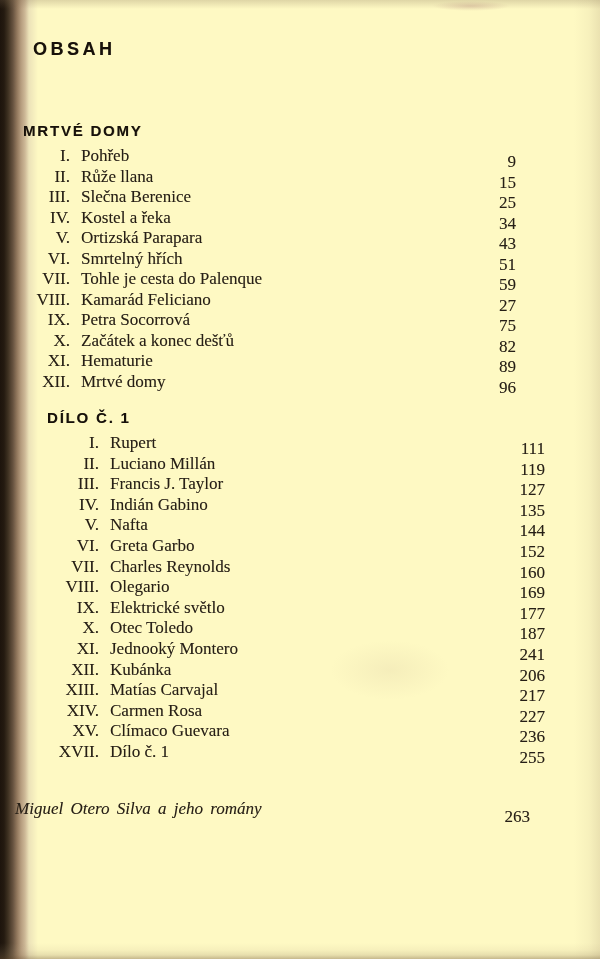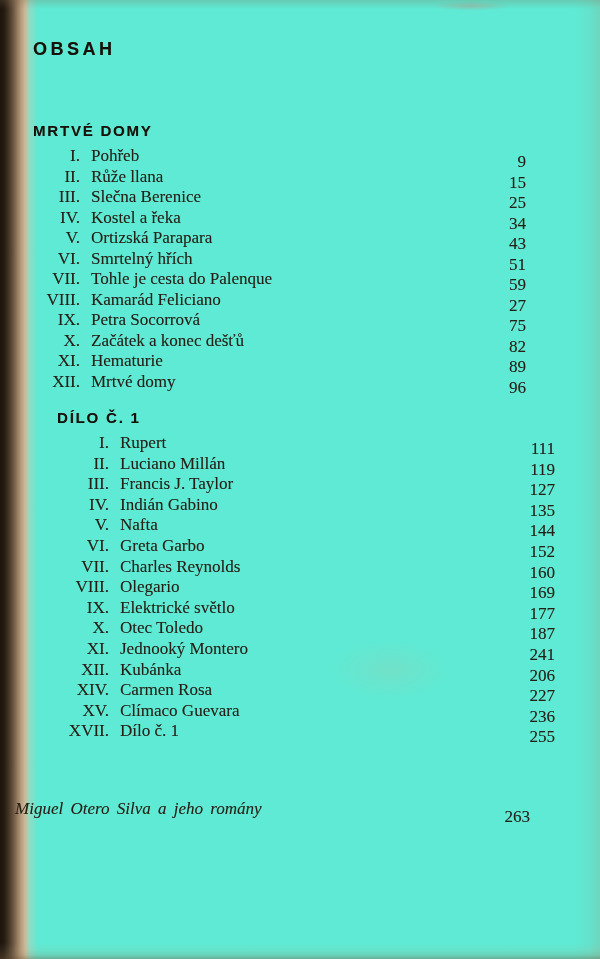--- a/index.html
+++ b/index.html
@@ -7,21 +7,21 @@
 
   .page {
     position: relative;
     width: 600px;
     height: 959px;
     overflow: hidden;
     background:
       radial-gradient(ellipse 420px 240px at 72% 5%, rgba(252,248,238,0.8), rgba(252,248,238,0) 70%),
       radial-gradient(ellipse 520px 420px at 55% 45%, rgba(246,240,224,0.5), rgba(246,240,224,0) 78%),
       linear-gradient(160deg, #e8decu 0%, #ece3cc 30%, #eee6d0 55%, #e9dfc6 80%, #e5dabf 100%);
-    background-color: #5eead4;
+    background-color: #fef9c3;
     font-family: "Liberation Serif", serif;
   }
 
   
   .spine-shadow {
     position: absolute; left: 0; top: 0; bottom: 0; width: 38px;
     background: linear-gradient(to right,
       #1d140c 0px, #241a10 4px, #3e3121 8px, #675340 13px,
       #92785d 17px, #b59c7e 21px, #cdb897 25px,
       rgba(214,199,172,0.45) 29px, rgba(214,199,172,0) 38px);
@@ -52,21 +52,21 @@
   }
 
   .page-title {
     position: absolute; left: 33px; top: 40px;
     font-family: "Liberation Sans", sans-serif;
     font-weight: bold; font-size: 18px; line-height: 19px;
     letter-spacing: 3.5px; color: #17110a;
     text-shadow: 0.3px 0.3px 0.6px rgba(30,22,12,0.4);
   }
 
-  .toc-section { position: absolute; left: 18px; width: 508px; }
+  .toc-section { position: absolute; left: 8px; width: 508px; }
   .section-0 { top: 121px; }
   .section-1 { top: 408px; margin-left: 29px; }
 
   .section-heading {
     font-family: "Liberation Sans", sans-serif;
     font-weight: bold; font-size: 15px; line-height: 19px;
     letter-spacing: 1.8px; color: #17110a; height: 26px;
     text-shadow: 0.3px 0.3px 0.6px rgba(30,22,12,0.4);
   }
   .section-0 .section-heading { margin-left: 15px; }
@@ -251,20 +251,25 @@
     <span class="entry-title">Jednooký Montero</span>
     <span class="entry-page">241</span>
   </div>
 
   <div class="toc-row">
     <span class="numeral">XII.</span>
     <span class="entry-title">Kubánka</span>
     <span class="entry-page">206</span>
   </div>
 
+  <div class="toc-row">
+    <span class="numeral">XIII.</span>
+    <span class="entry-title">Matías Carvajal</span>
+    <span class="entry-page">217</span>
+  </div>
 
   <div class="toc-row">
     <span class="numeral">XIV.</span>
     <span class="entry-title">Carmen Rosa</span>
     <span class="entry-page">227</span>
   </div>
 
   <div class="toc-row">
     <span class="numeral">XV.</span>
     <span class="entry-title">Clímaco Guevara</span>

